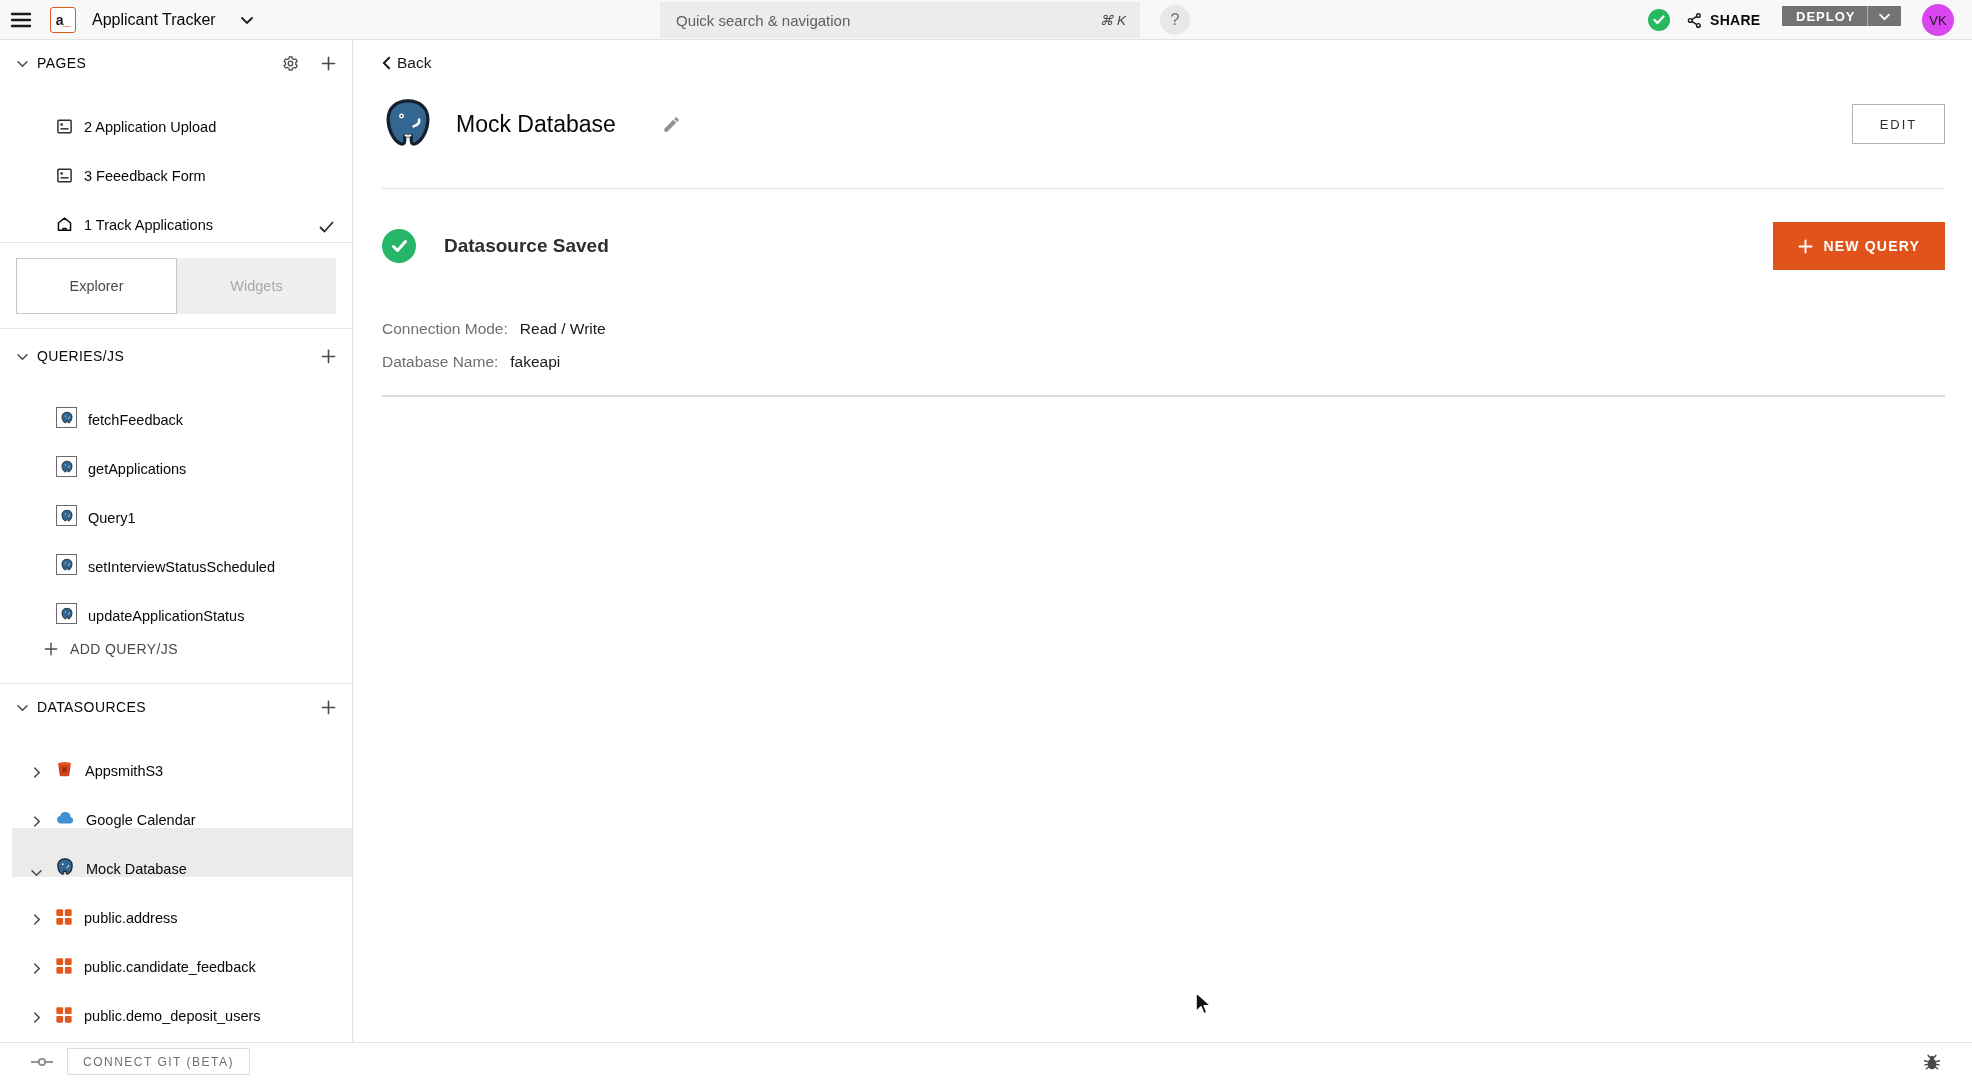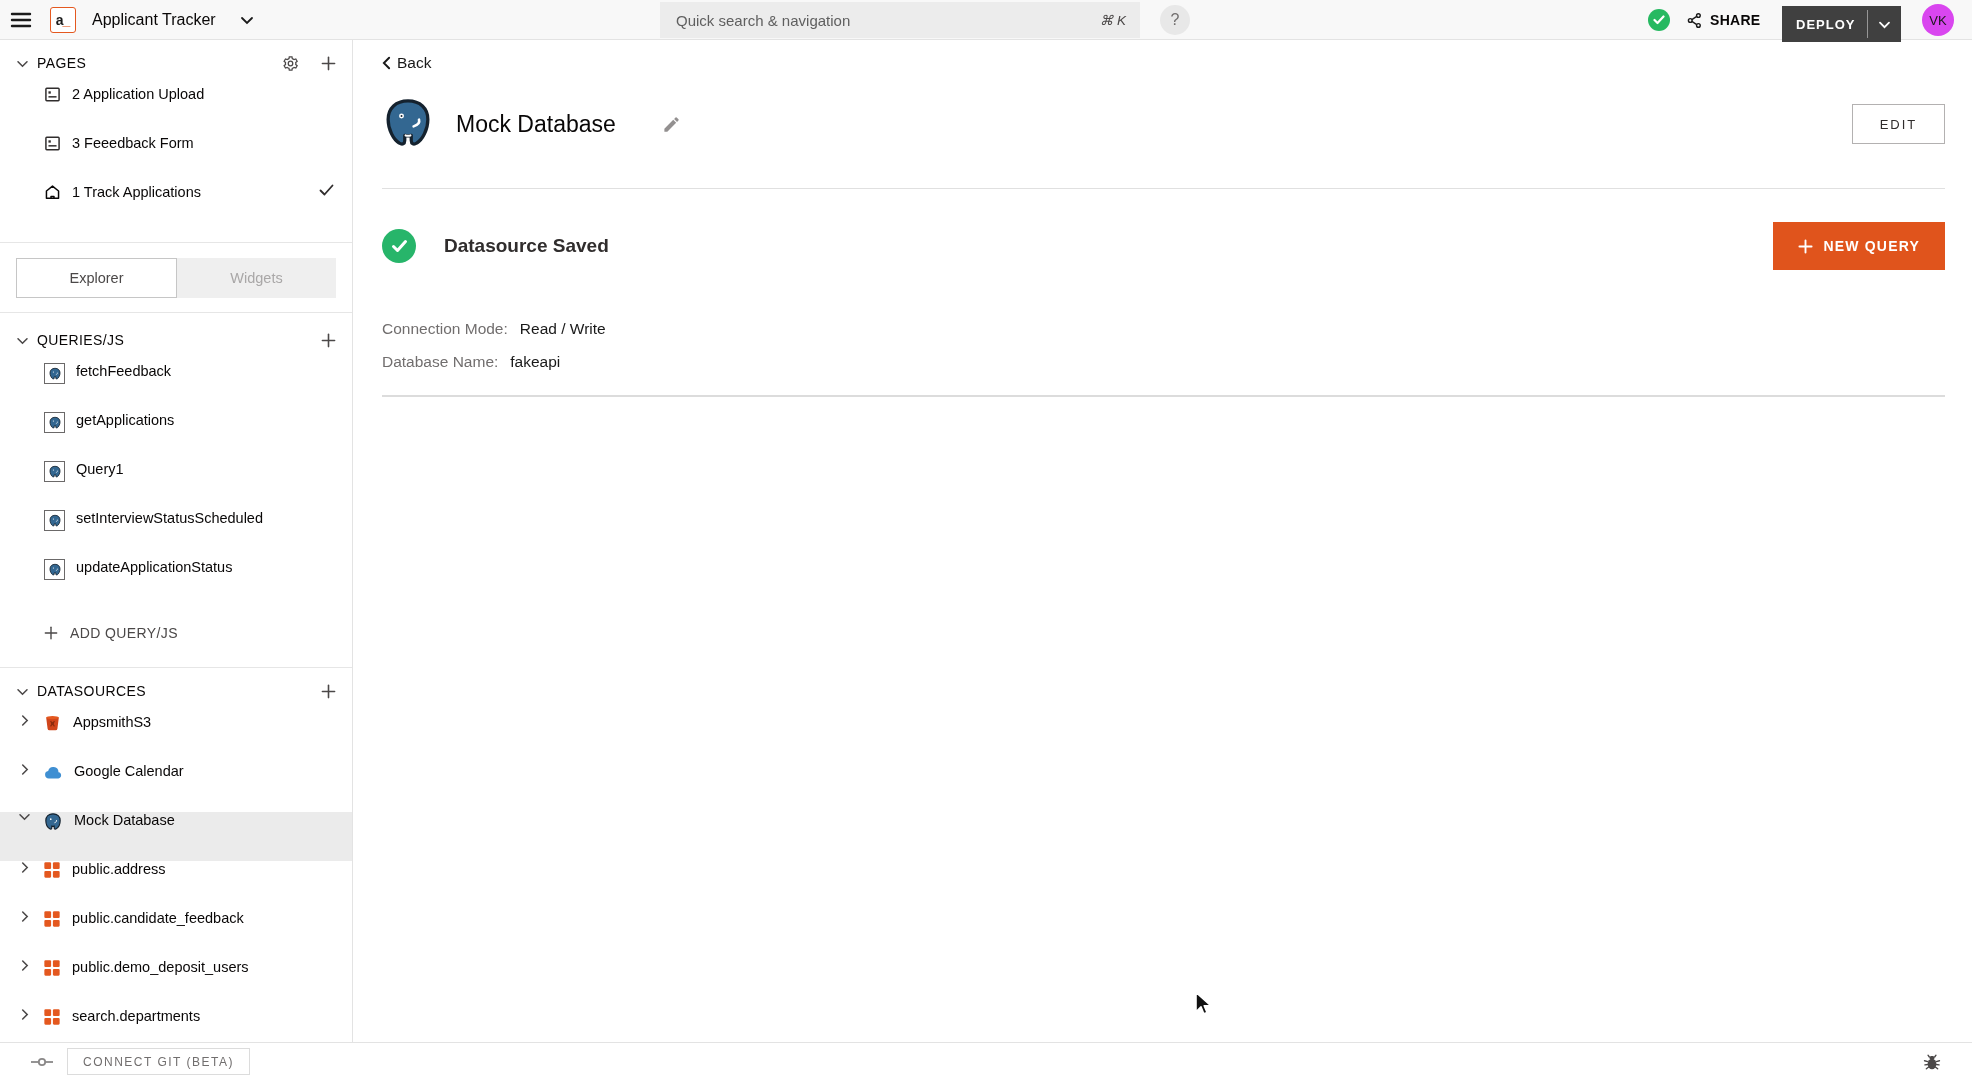--- a/index.html
+++ b/index.html
@@ -44,21 +44,21 @@
   .status-check {
     position:absolute; left:1648px; top:9px; width:22px; height:22px; border-radius:50%;
     background:#26b961; display:flex; align-items:center; justify-content:center;
   }
   .share-btn {
     position:absolute; left:1686px; top:0; height:40px;
     display:flex; align-items:center; gap:7px; cursor:pointer;
   }
   .share-label { font-size:14px; font-weight:600; letter-spacing:0.3px; color:#090707; }
   .deploy-btn {
-    position:absolute; left:1782px; top:6px; height:36px; background:#404040;
+    position:absolute; left:1782px; top:6px; height:20px; background:#737373;
     display:flex; align-items:center; cursor:pointer;
   }
   .deploy-label {
     color:#fff; font-size:13px; font-weight:700; letter-spacing:1px; padding:0 12px 0 14px;
   }
   .deploy-sep { width:1px; height:28px; background:rgba(255,255,255,0.45); }
   .deploy-caret { padding:0 10px; }
   .avatar {
     position:absolute; left:1922px; top:4px; width:32px; height:32px; border-radius:50%;
     background:#d946ef; display:flex; align-items:center; justify-content:center;
@@ -73,35 +73,35 @@
     width:353px; min-width:353px; border-right:1px solid #e3e3e3;
     background:#fff; overflow:hidden;
   }
   .section-head {
     height:46px; display:flex; align-items:center; gap:8px; padding:0 16px;
   }
   .section-title { font-size:14px; font-weight:500; letter-spacing:0.4px; color:#090707; flex:1; }
   .head-icon { cursor:pointer; }
   .head-icon + .head-icon { margin-left:14px; }
   .side-item {
-    height:49px; display:flex; align-items:flex-start; gap:11px;
-    padding-left:44px; font-size:14.5px; color:#090707; cursor:pointer;
+    height:49px; display:flex; align-items:flex-end; gap:11px;
+    padding-left:44px; font-size:14.5px; color:#090707; cursor:pointer;margin-left:12px;
   }
   .side-item .grow { flex:1; }
   .side-item.entity { padding-left:16px; }
   .side-item .exp-chev { width:16px; display:flex; justify-content:center; }
   .side-item.selected { background:#ebebeb; }
   .q-icon-box {
     width:21px; height:21px; border:1px solid #6b6969; background:#fff;
     display:flex; align-items:center; justify-content:center;
   }
   .divider-h { height:1px; background:#e6e6e6; }
   .tab-wrap { padding:15px 16px 14px; }
   .seg {
-    display:flex; height:40px; background:#efefef;
+    display:flex; height:56px; background:#efefef;
   }
   .seg-btn {
     flex:1; display:flex; align-items:center; justify-content:center;
     font-size:14.5px; cursor:pointer; color:#a9a7a7;
   }
   .seg-btn.active {
     background:#fff; border:1px solid #c6c6c6; color:#4b4848;
   }
   .add-row {
     height:49px; display:flex; align-items:center; gap:12px; padding-left:44px;

